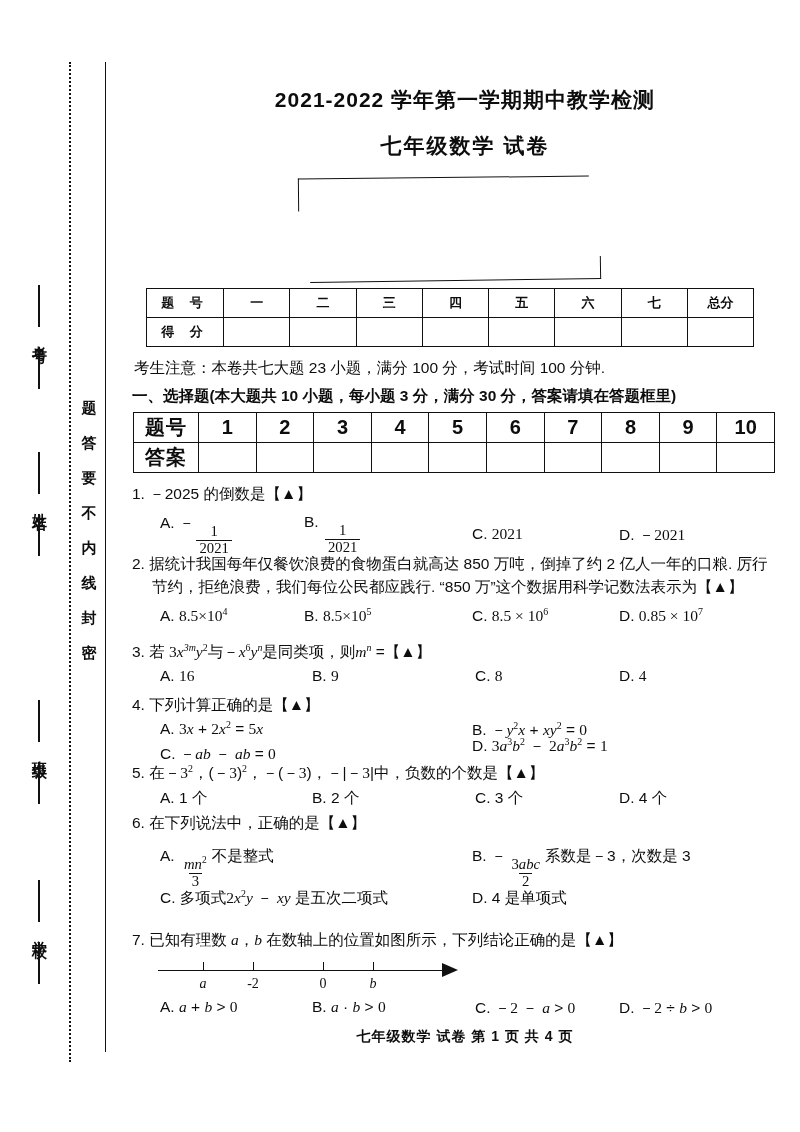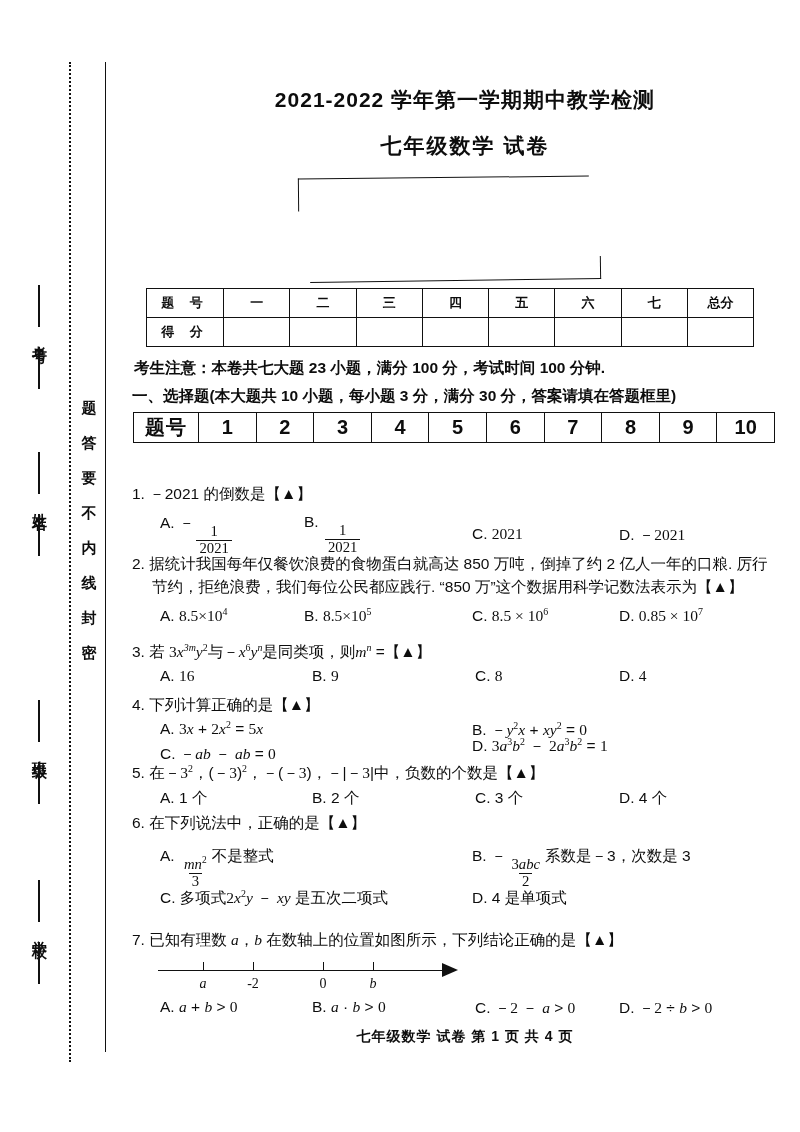--- a/index.html
+++ b/index.html
@@ -143,21 +143,21 @@
   #score-table .hdr-cell { width: 74px; letter-spacing: 6px; }
 
   #answer-table-wrap { position:absolute; left: 3px; top: 412px; }
   #answer-table { width: 642px; }
   #answer-table td { height: 25px; font-size: 20px; }
   #answer-table .hdr-cell { width: 62px; letter-spacing: 1px; }
 
   
   .notice {
     position: absolute; left: 4px; top: 358px;
-    font-size: 15.5px; font-weight: bold;
+    font-size: 15.5px; font-weight: normal;
     font-family: "Liberation Sans", "DejaVu Sans", sans-serif;
     white-space: nowrap;
   }
   .section-head {
     position: absolute; left: 2px; top: 386px;
     font-size: 15.5px; font-weight: bold;
     font-family: "Liberation Sans", "DejaVu Sans", sans-serif;
     white-space: nowrap;
   }
 
@@ -327,28 +327,41 @@
         <td>2</td>
         <td>3</td>
         <td>4</td>
         <td>5</td>
         <td>6</td>
         <td>7</td>
         <td>8</td>
         <td>9</td>
         <td>10</td>
       </tr>
+      <tr>
+        <td class="hdr-cell">答案</td>
+        <td></td>
+        <td></td>
+        <td></td>
+        <td></td>
+        <td></td>
+        <td></td>
+        <td></td>
+        <td></td>
+        <td></td>
+        <td></td>
+      </tr>
     </tbody>
       </table>
   </div>
 
   <div class="q" id="q1" style="top:482px">
     <div class="q-stem">
       <span>1.</span>
-      <span>－2021 的倒数是</span><span>【▲】</span>
+      <span>－2025 的倒数是</span><span>【▲】</span>
     </div>
     <div class="opts" style="height:52px">
       <div class="opt" style="left:28px; top:8px">
         <span>A.</span>
         <span class="num">－</span><span class="frac">
             <span class="fn num">1</span>
             <span class="fd num">2021</span>
           </span>
       </div>
       <div class="opt" style="left:172px; top:8px">

